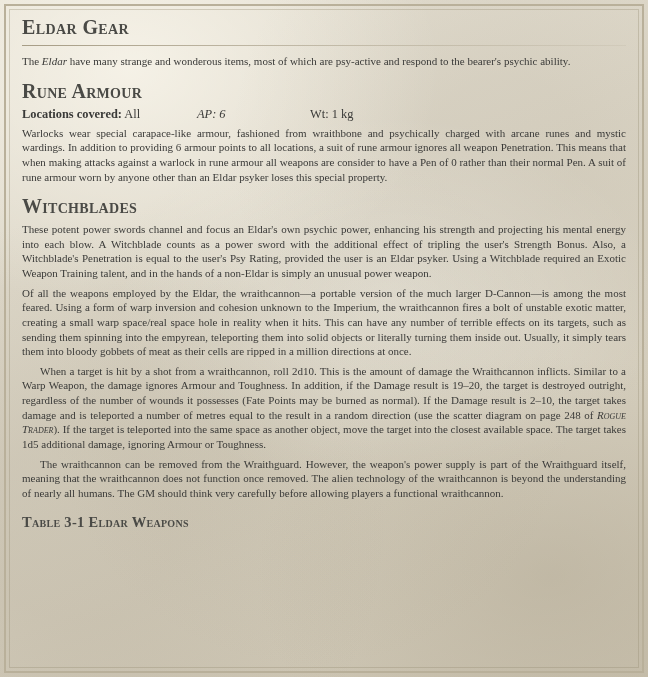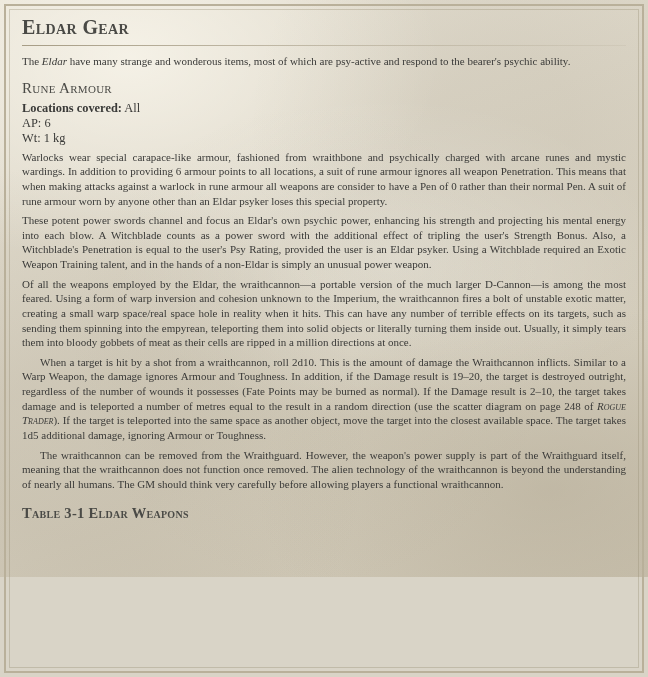--- a/index.html
+++ b/index.html
@@ -10,21 +10,21 @@
     width: 648px;
     height: 677px;
     background: #d9d4c7;
     font-family: "Liberation Serif", serif;
     color: #2b2b2b;
     overflow: hidden;
   }
   #page {
     position: relative;
     width: 648px;
-    height: 577px;
+    height: 677px;
     box-sizing: border-box;
     background:
       radial-gradient(ellipse 80% 60% at 20% 10%, rgba(255,252,243,0.65), rgba(255,252,243,0) 60%),
       radial-gradient(ellipse 70% 50% at 85% 85%, rgba(168,158,136,0.35), rgba(168,158,136,0) 65%),
       radial-gradient(ellipse 60% 40% at 60% 45%, rgba(255,255,250,0.35), rgba(255,255,250,0) 70%),
       linear-gradient(160deg, #e6e1d4 0%, #dcd6c7 35%, #d3ccbb 70%, #c9c1ae 100%);
   }
   #page::before {
     content: "";
     position: absolute;
@@ -65,48 +65,47 @@
     margin: 2px 0 6px 0;
   }
   .rule {
     height: 1px;
     background: linear-gradient(to right, #a79d86, rgba(167,157,134,0.15));
     margin: 0 0 8px 0;
   }
   h2.sub {
     font-family: "Liberation Serif", serif;
     font-variant: small-caps;
-    font-weight: normal;
-    font-size: 15px;
+    font-weight: bold;
+    font-size: 20px;
     letter-spacing: 0.3px;
     color: #4a4a46;
     margin: 11px 0 4px 0;
   }
   p {
     font-size: 11px;
     line-height: 1.33;
     margin: 0 0 5px 0;
     text-align: justify;
     color: #3a3a38;
   }
   p.indent {
     text-indent: 18px;
   }
   .locline {
     font-size: 12.4px;
     margin: 0 0 4px 0;
     color: #3a3a38;
     display: flex;
-    flex-direction: column;
   }
   .locline .lbl {
     font-weight: bold;
   }
   .locline .c1 { width: 175px; }
-  .locline .c2 { width: 113px; }
+  .locline .c2 { width: 113px; font-style: italic; }
   em { font-style: italic; }
   .sc { font-variant: small-caps; }
 
   h2.tabletitle {
     font-family: "Liberation Serif", serif;
     font-variant: small-caps;
     font-weight: bold;
     font-size: 14.5px;
     letter-spacing: 0.3px;
     color: #4a4a46;
@@ -126,20 +125,21 @@
     <p><span>The <em>Eldar</em> have many strange and wonderous items, most of which are psy-active and respond to the bearer's psychic ability.</span></p>
 
     <h2 class="sub">Rune Armour</h2>
     <div class="locline">
       <span class="c1"><span class="lbl">Locations covered:</span> <span>All</span></span>
       <span class="c2">AP: 6</span>
       <span>Wt: 1 kg</span>
     </div>
     <p>Warlocks wear special carapace-like armour, fashioned from wraithbone and psychically charged with arcane runes and mystic wardings. In addition to providing 6 armour points to all locations, a suit of rune armour ignores all weapon Penetration. This means that when making attacks against a warlock in rune armour all weapons are consider to have a Pen of 0 rather than their normal Pen. A suit of rune armour worn by anyone other than an Eldar psyker loses this special property.</p>
 
+    <h2 class="sub">Witchblades</h2>
     <p>These potent power swords channel and focus an Eldar's own psychic power, enhancing his strength and projecting his mental energy into each blow. A Witchblade counts as a power sword with the additional effect of tripling the user's Strength Bonus. Also, a Witchblade's Penetration is equal to the user's Psy Rating, provided the user is an Eldar psyker. Using a Witchblade required an Exotic Weapon Training talent, and in the hands of a non-Eldar is simply an unusual power weapon.</p>
 
     <p>Of all the weapons employed by the Eldar, the wraithcannon—a portable version of the much larger D-Cannon—is among the most feared. Using a form of warp inversion and cohesion unknown to the Imperium, the wraithcannon fires a bolt of unstable exotic matter, creating a small warp space/real space hole in reality when it hits. This can have any number of terrible effects on its targets, such as sending them spinning into the empyrean, teleporting them into solid objects or literally turning them inside out. Usually, it simply tears them into bloody gobbets of meat as their cells are ripped in a million directions at once.</p>
     <p class="indent">When a target is hit by a shot from a wraithcannon, roll 2d10. This is the amount of damage the Wraithcannon inflicts. Similar to a Warp Weapon, the damage ignores Armour and Toughness. In addition, if the Damage result is 19–20, the target is destroyed outright, regardless of the number of wounds it possesses (Fate Points may be burned as normal). If the Damage result is 2–10, the target takes damage and is teleported a number of metres equal to the result in a random direction (use the scatter diagram on page 248 of <em class="sc">Rogue Trader</em>). If the target is teleported into the same space as another object, move the target into the closest available space. The target takes 1d5 additional damage, ignoring Armour or Toughness.</p>
     <p class="indent">The wraithcannon can be removed from the Wraithguard. However, the weapon's power supply is part of the Wraithguard itself, meaning that the wraithcannon does not function once removed. The alien technology of the wraithcannon is beyond the understanding of nearly all humans. The GM should think very carefully before allowing players a functional wraithcannon.</p>
 
     <h2 class="tabletitle">Table 3-1 Eldar Weapons</h2>
 
   </div>
 </div>

